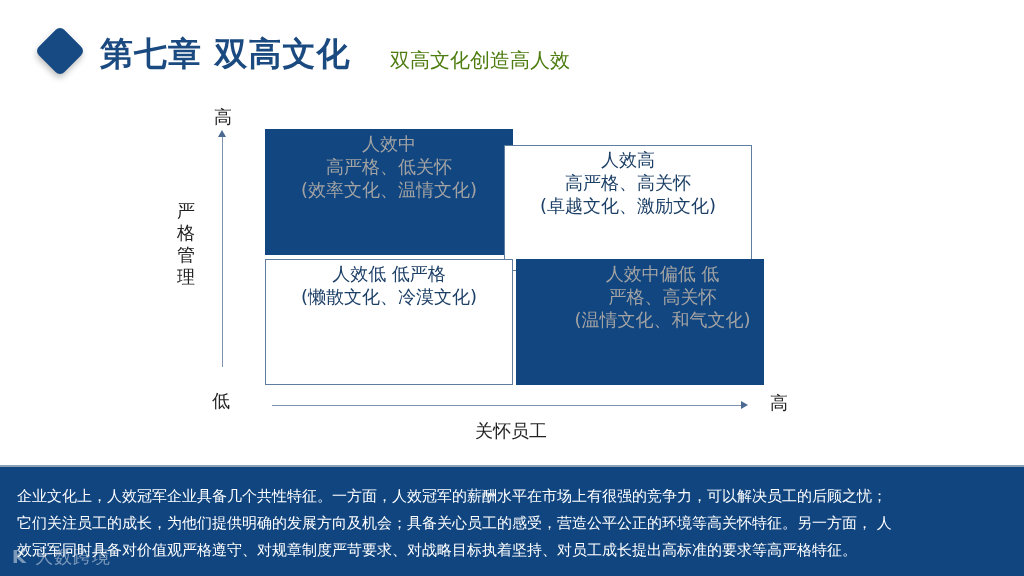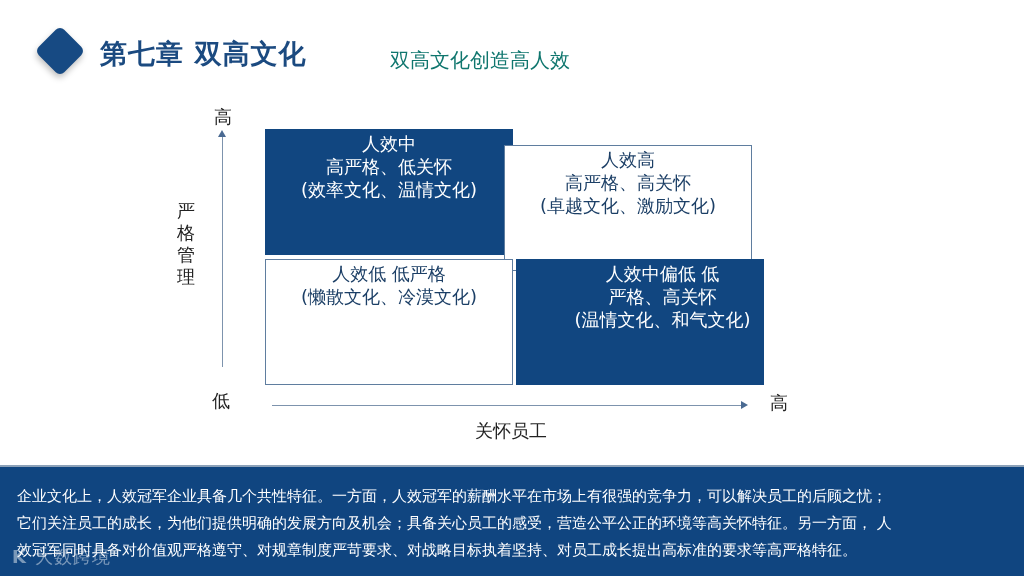--- a/index.html
+++ b/index.html
@@ -5,25 +5,25 @@
   * { margin: 0; padding: 0; box-sizing: border-box; }
   html, body { width: 1024px; height: 576px; overflow: hidden; background: #ffffff; }
   body { position: relative; font-family: "DejaVu Sans", "Liberation Sans", sans-serif; color: #222; }
 
   .diamond {
     position: absolute; left: 42px; top: 33px; width: 36px; height: 36px;
     background: #174a83; transform: rotate(45deg); border-radius: 6px;
     box-shadow: 2px 3px 6px rgba(0,0,0,0.25);
   }
   .title {
-    position: absolute; left: 100px; top: 34px; font-size: 27px; font-weight: bold;
+    position: absolute; left: 100px; top: 34px; font-size: 33px; font-weight: bold;
     color: #1b4a80; letter-spacing: 1px; line-height: 40px;
   }
   .subtitle {
-    position: absolute; left: 390px; top: 47px; font-size: 20px; color: #0f766e; line-height: 26px;
+    position: absolute; left: 390px; top: 47px; font-size: 20px; color: #4d7c0f; line-height: 26px;
   }
 
   .axis-y-line { position: absolute; left: 222px; top: 134px; width: 1px; height: 233px; background: #7d93ad; }
   .axis-y-arrow {
     position: absolute; left: 218px; top: 130px; width: 0; height: 0;
     border-left: 4px solid transparent; border-right: 4px solid transparent; border-bottom: 7px solid #4a6a92;
   }
   .axis-x-line { position: absolute; left: 272px; top: 405px; width: 470px; height: 1px; background: #7d93ad; }
   .axis-x-arrow {
     position: absolute; left: 741px; top: 401px; width: 0; height: 0;
@@ -33,21 +33,21 @@
   .y-high { left: 214px; top: 107px; }
   .y-low { left: 212px; top: 391px; }
   .x-high { left: 770px; top: 393px; }
   .y-title { left: 176px; top: 200px; width: 20px; font-size: 18px; line-height: 22px; text-align: center; }
   .x-title { left: 475px; top: 421px; font-size: 18px; }
 
   .quad {
     position: absolute; width: 248px; height: 126px; text-align: center;
     font-size: 18px; line-height: 23px; padding-top: 2px; border: 1px solid #5f7d9f;
   }
-  .quad.dark { background: #114680; color: #ffffff; border-color: #114680; }
+  .quad.dark { background: #114680; color: #a3a3a3; border-color: #114680; }
   .quad.light { background: #ffffff; color: #1c3f66; }
   .q-tl { left: 265px; top: 129px; }
   .q-tr { left: 504px; top: 129px; margin-top: 16px; }
   .q-bl { left: 265px; top: 259px; }
   .q-br { left: 516px; top: 259px; padding-left: 45px; }
   .quad span { display: block; }
 
   .footer {
     position: absolute; left: 0; top: 465px; width: 1024px; height: 111px; background: #104580;
     border-top: 2px solid #8ca1b8;

